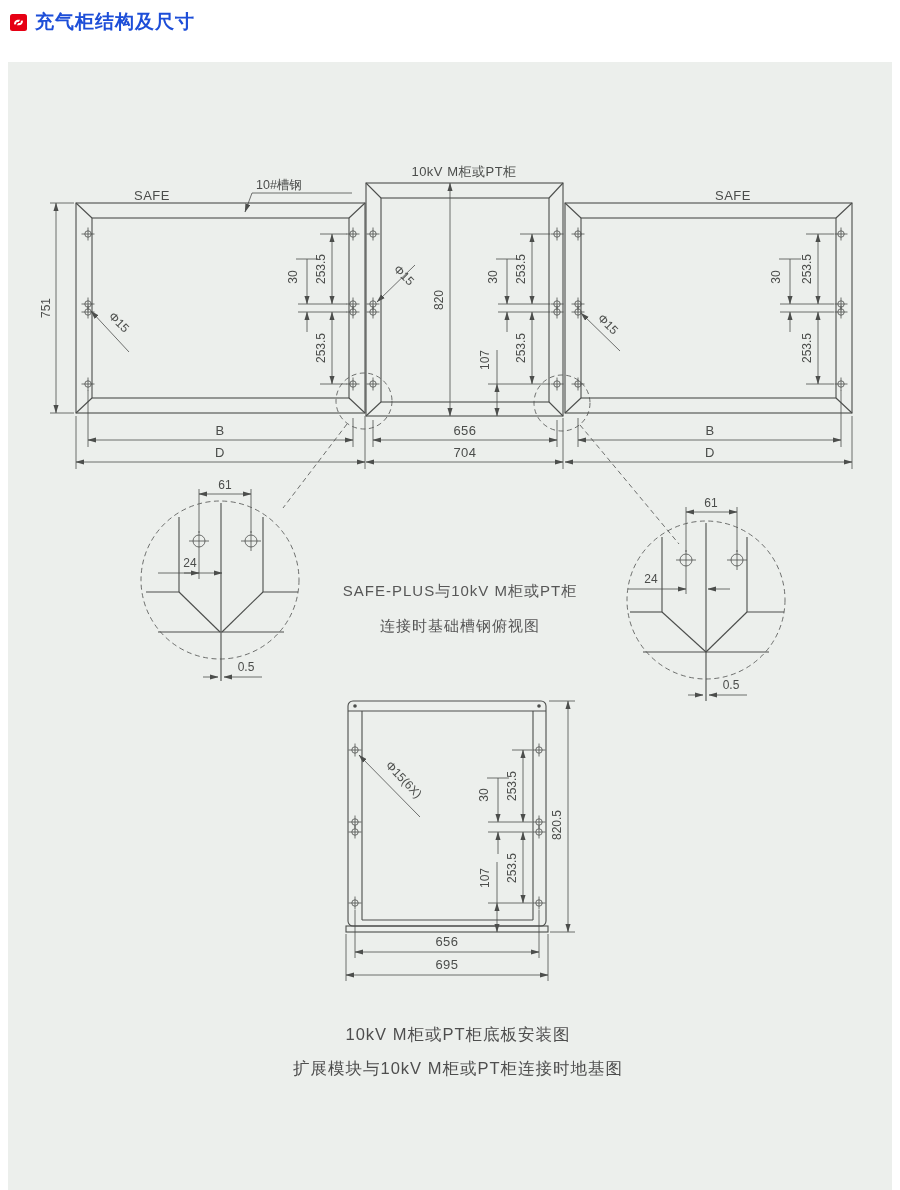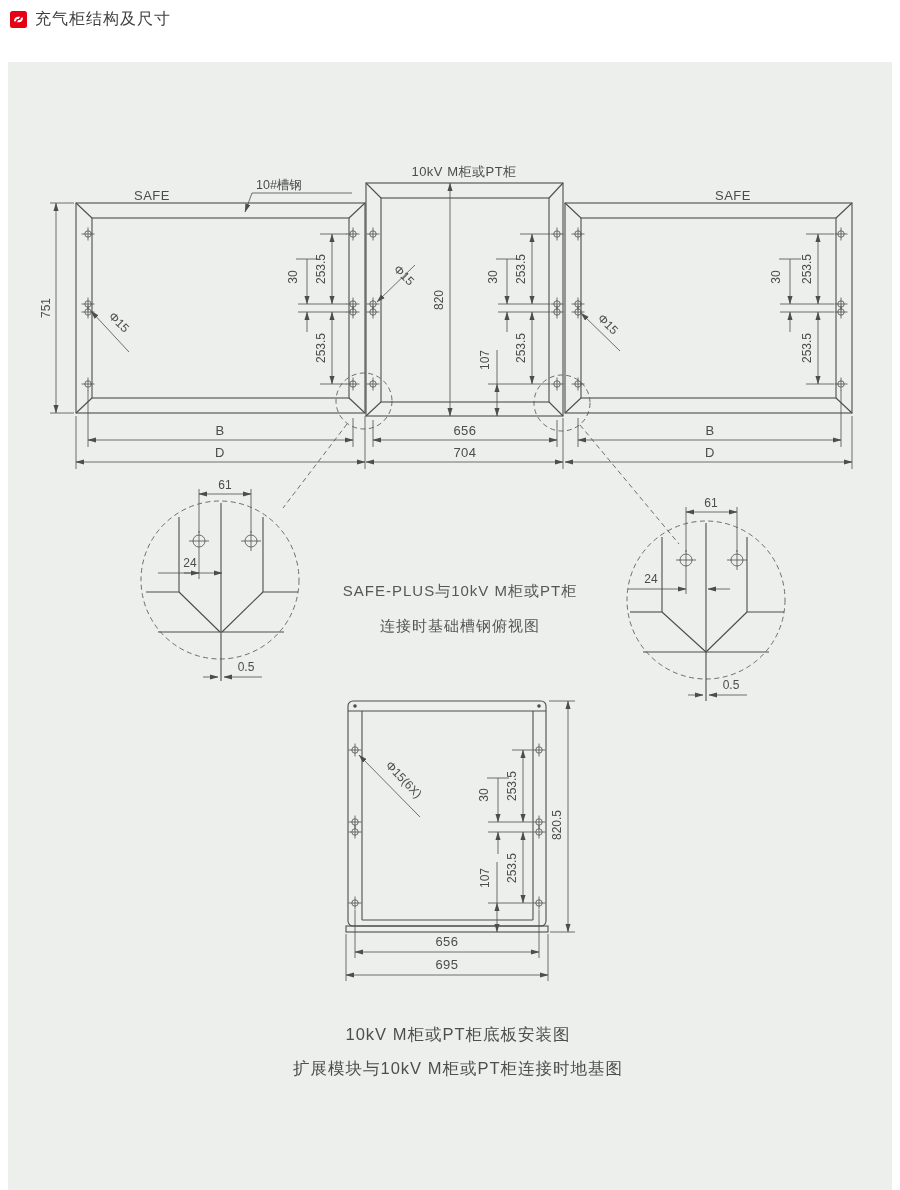--- a/index.html
+++ b/index.html
@@ -1,20 +1,20 @@
 <!DOCTYPE html>
 <html><head>
 <meta charset="utf-8">
 <style>
   html,body{margin:0;padding:0;background:#ffffff;}
   #stage{position:relative;width:900px;height:1190px;background:#ffffff;overflow:hidden;
          font-family:"Liberation Sans",sans-serif;}
   #panel{position:absolute;left:8px;top:62px;width:884px;height:1128px;background:#ecefec;}
   #hdr{position:absolute;left:10px;top:9px;display:flex;align-items:center;gap:8px;}
-  #hdr .ttl{color:#404040;font-size:16px;font-weight:normal;letter-spacing:1px;}
+  #hdr .ttl{color:#1d4ed8;font-size:19px;font-weight:bold;letter-spacing:1px;}
   svg.draw{position:absolute;left:0;top:0;}
   .ol{stroke:#4c4e4c;stroke-width:1.1;fill:none;stroke-linejoin:miter;}
   .tl{stroke:#4c4e4c;stroke-width:0.8;fill:none;}
   .dsh{stroke-dasharray:5 3.5;}
   svg text{fill:#4b4d4b;}
   .dim{font-size:12px;text-anchor:middle;}
   .lab{font-size:13px;text-anchor:middle;letter-spacing:0.5px;}
   .note{font-size:12.5px;}
   .cap{font-size:15px;text-anchor:middle;fill:#565656;letter-spacing:1px;}
   .cap2{font-size:16.5px;text-anchor:middle;fill:#4e4e4e;letter-spacing:1px;}

